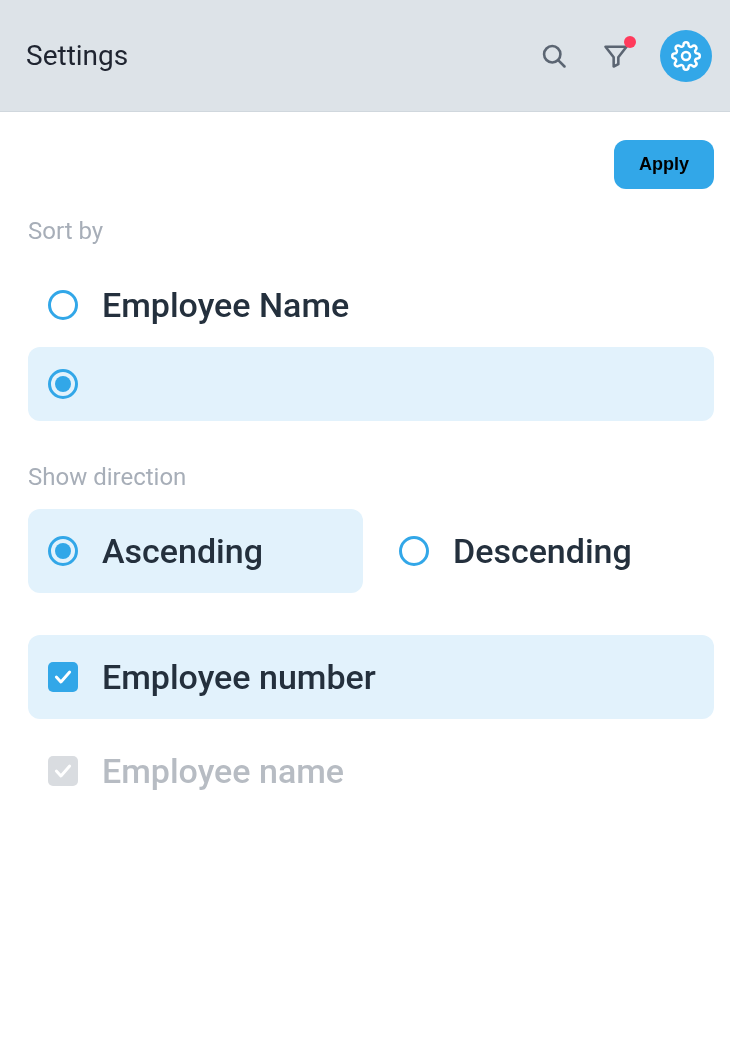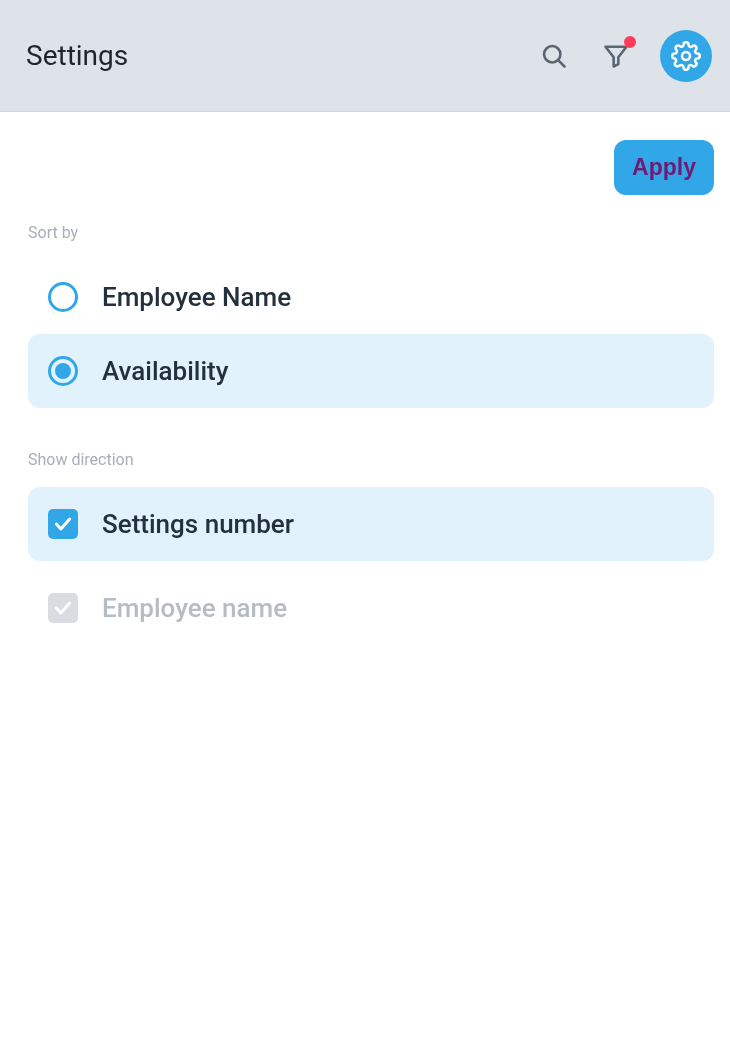--- a/index.html
+++ b/index.html
@@ -61,31 +61,31 @@
   .content {
     padding: 28px 16px 0 28px;
   }
   .apply-row {
     display: flex;
     justify-content: flex-end;
     margin-bottom: 28px;
   }
   .apply-btn {
     background: #32a7e8;
-    color: #701a75;
-    font-size: 23px;
+    color: #000000;
+    font-size: 18px;
     font-weight: 700;
     border: none;
     border-radius: 12px;
-    padding: 14px 18px;
+    padding: 14px 25px;
     cursor: pointer;
   }
   .section-label {
     color: #a7aeb8;
-    font-size: 16px;
+    font-size: 24px;
     font-weight: 400;
     margin-bottom: 18px;
   }
   .radio-group { margin-bottom: 42px; }
   .radio-group-row {
     display: flex;
     gap: 16px;
     margin-bottom: 42px;
   }
   .radio-group-row .option { flex: 1; }
@@ -121,21 +121,21 @@
     border-radius: 5px;
     display: flex;
     align-items: center;
     justify-content: center;
     flex-shrink: 0;
   }
   .checkbox.checked { background: #32a7e8; }
   .checkbox.checked-disabled { background: #d9dce0; }
   .checkbox svg { width: 20px; height: 20px; }
   .option-label {
-    font-size: 26px;
+    font-size: 34px;
     font-weight: 500;
     color: #24303d;
   }
   .option.disabled .option-label { color: #b7bcc3; }
   .checklist { display: flex; flex-direction: column; gap: 10px; }
 </style>
 </head>
 <body>
 
 <div class="header">
@@ -170,34 +170,45 @@
   <div class="section-label">Sort by</div>
   <div class="radio-group">
     <div class="option">
       <span class="radio"></span>
       <span class="option-label">Employee Name</span>
     </div>
     <div class="option selected">
       <span class="radio">
           <span class="radio-inner"></span>
         </span>
-      <span class="option-label">Availability</span>
     </div>
   </div>
 
   <div class="section-label">Show direction</div>
+  <div class="radio-group-row">
+    <div class="option selected">
+      <span class="radio">
+          <span class="radio-inner"></span>
+        </span>
+      <span class="option-label">Ascending</span>
+    </div>
+    <div class="option">
+      <span class="radio"></span>
+      <span class="option-label">Descending</span>
+    </div>
+  </div>
 
   <div class="checklist">
     <div class="option selected">
       <span class="checkbox checked">
         <svg viewBox="0 0 24 24" fill="none" stroke="#ffffff" stroke-width="3.5" stroke-linecap="round" stroke-linejoin="round">
             <polyline points="4 12 9.5 18 20 6"></polyline>
           </svg>
       </span>
-      <span class="option-label">Settings number</span>
+      <span class="option-label">Employee number</span>
     </div>
     <div class="option disabled">
       <span class="checkbox checked-disabled">
         <svg viewBox="0 0 24 24" fill="none" stroke="#ffffff" stroke-width="3.5" stroke-linecap="round" stroke-linejoin="round">
             <polyline points="4 12 9.5 18 20 6"></polyline>
           </svg>
       </span>
       <span class="option-label">Employee name</span>
     </div>
   </div>

